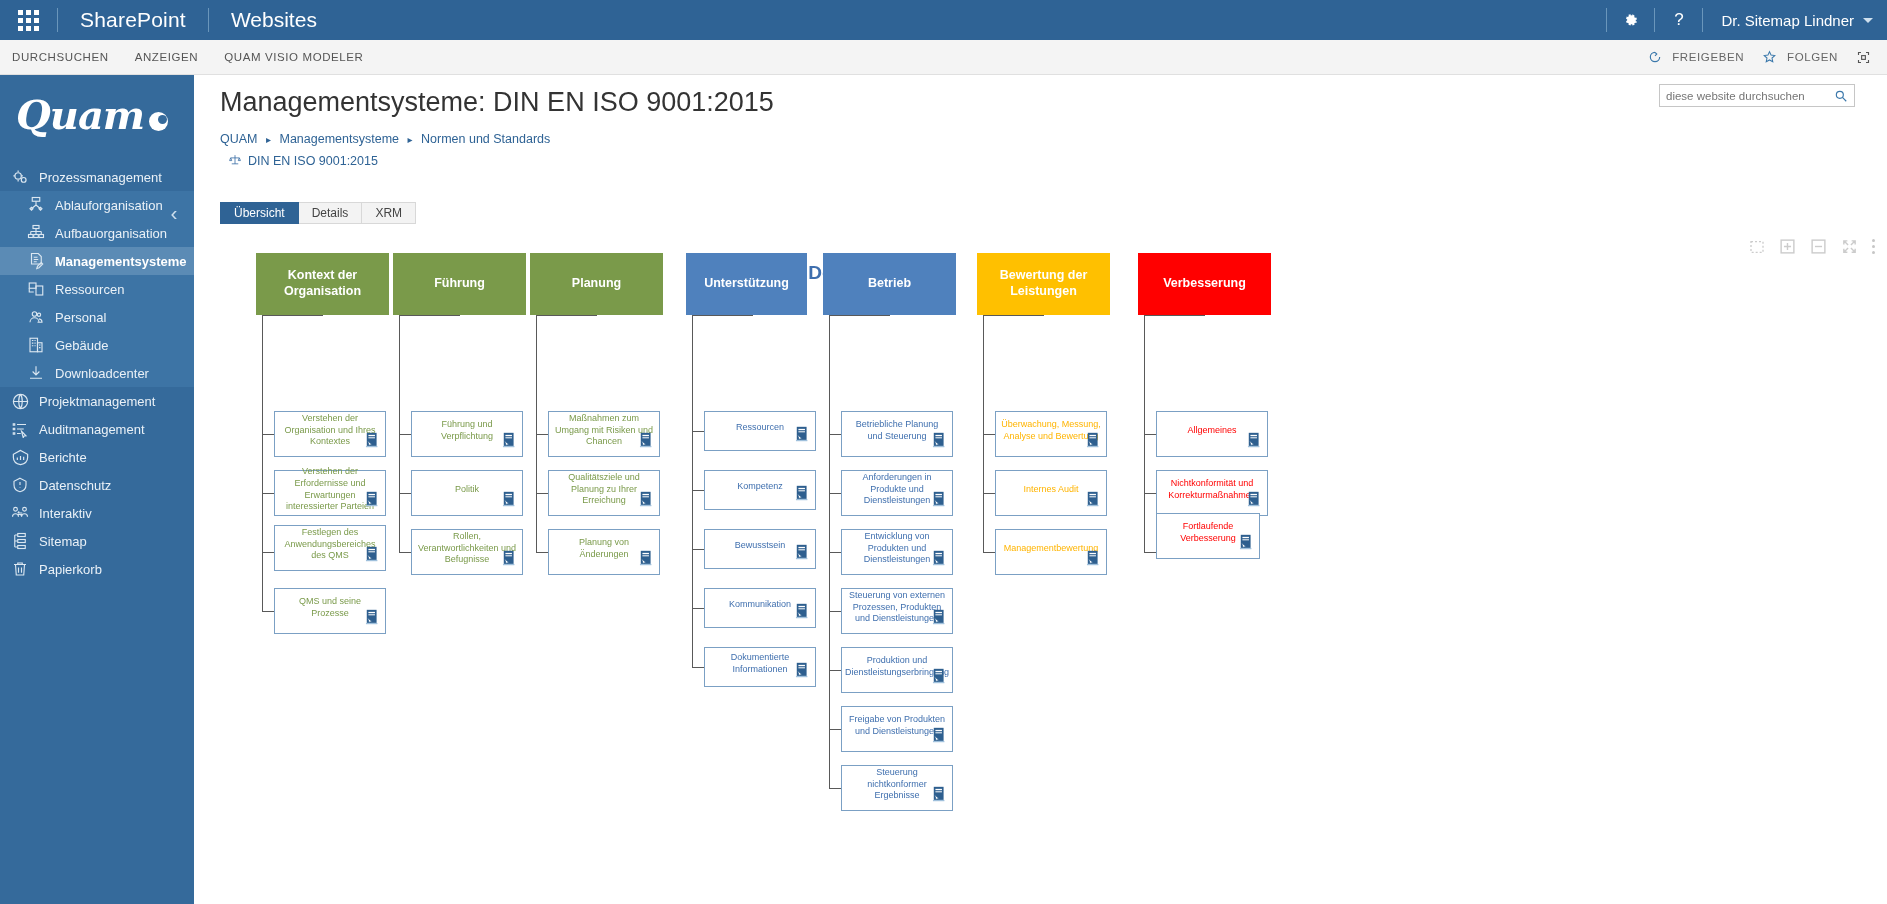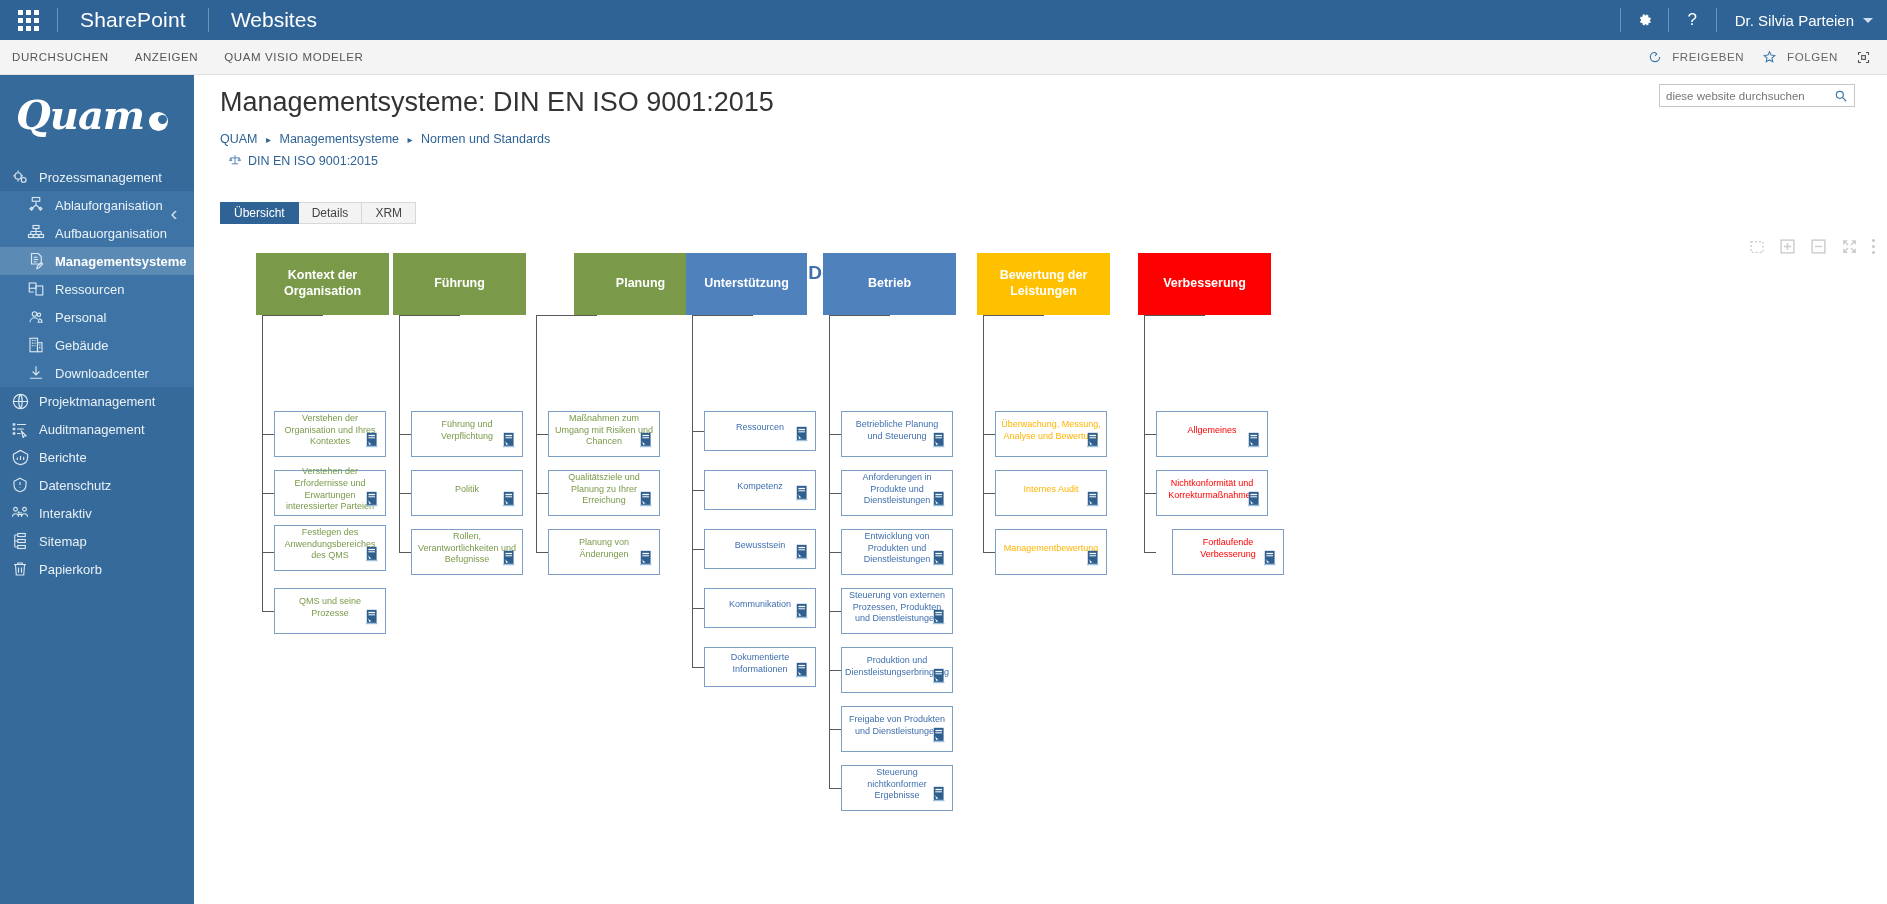--- a/index.html
+++ b/index.html
@@ -208,21 +208,21 @@
   <div class="sb-btn">
     <svg width="19" height="19" viewBox="0 0 24 24" fill="#fff">
         <path d="M12 8a4 4 0 100 8 4 4 0 000-8zm0 6.2A2.2 2.2 0 1112 9.8a2.2 2.2 0 010 4.4z"></path>
         <path d="M20.2 13.3l-1.6-.5.1-.8-.1-.8 1.6-.5-.8-2.6-1.6.5a6.9 6.9 0 00-1.1-1.1l.5-1.6L14.6 4l-.5 1.6-.8-.1-.8.1L12 4l-2.6.8.5 1.6c-.4.3-.8.7-1.1 1.1l-1.6-.5L6.4 10l1.6.5-.1.8.1.8-1.6.5.8 2.6 1.6-.5c.3.4.7.8 1.1 1.1l-.5 1.6 2.6.8.5-1.6.8.1.8-.1.5 1.6 2.6-.8-.5-1.6c.4-.3.8-.7 1.1-1.1l1.6.5.8-2.6z"></path>
       </svg>
   </div>
   <div class="vsep"></div>
   <div class="sb-btn">?</div>
   <div class="vsep"></div>
   <div class="sb-user">
-    <span>Dr. Silvia Parteien</span>
+    <span>Dr. Sitemap Lindner</span>
     <span class="caret-dn"></span>
   </div>
 </div>
 
 <div class="ribbon">
   <div class="rb-tabs">
     <div class="rb-tab">DURCHSUCHEN</div>
     <div class="rb-tab">ANZEIGEN</div>
     <div class="rb-tab">QUAM VISIO MODELER</div>
   </div>
@@ -566,21 +566,21 @@
   <rect x="3" y="1" width="12" height="16" fill="#2e5f8f"></rect>
   <rect x="5" y="3.5" width="8" height="1.6" fill="#ffffff"></rect>
   <rect x="5" y="6.5" width="8" height="1.2" fill="#ffffff"></rect>
   <rect x="2" y="17" width="14" height="1.6" fill="#9fc0dc"></rect>
   <path d="M4 11 L9 15 L6 16.5 Z" fill="#ffffff" stroke="#2e5f8f" stroke-width="0.8"></path>
 </svg></span>
       </div>
       <div class="connector" style="left: 205px; top: 327px; width: 12px; height: 1px;"></div>
       <div class="connector" style="left: 205px; top: 90px; width: 1px; height: 237px;"></div>
       <div class="connector" style="left: 205px; top: 90px; width: 60.5px; height: 1px;"></div>
-      <div class="headbox" style="left: 336px; width: 133px; background: rgb(122, 154, 74); margin-left: 44px;">Planung</div>
+      <div class="headbox" style="left: 336px; width: 133px; background: rgb(122, 154, 74);">Planung</div>
       <div class="childbox" style="left: 354px; top: 186px; width: 112px; height: 46px; color: rgb(122, 154, 74);">
         <span class="shadow"></span>
         <span>Maßnahmen zum Umgang mit Risiken und Chancen</span>
         <span class="doc-ico"><svg width="17" height="18" viewBox="0 0 20 22">
   <rect x="3" y="1" width="12" height="16" fill="#2e5f8f"></rect>
   <rect x="5" y="3.5" width="8" height="1.6" fill="#ffffff"></rect>
   <rect x="5" y="6.5" width="8" height="1.2" fill="#ffffff"></rect>
   <rect x="2" y="17" width="14" height="1.6" fill="#9fc0dc"></rect>
   <path d="M4 11 L9 15 L6 16.5 Z" fill="#ffffff" stroke="#2e5f8f" stroke-width="0.8"></path>
 </svg></span>
@@ -822,21 +822,21 @@
         <span>Nichtkonformität und Korrekturmaßnahmen</span>
         <span class="doc-ico"><svg width="17" height="18" viewBox="0 0 20 22">
   <rect x="3" y="1" width="12" height="16" fill="#2e5f8f"></rect>
   <rect x="5" y="3.5" width="8" height="1.6" fill="#ffffff"></rect>
   <rect x="5" y="6.5" width="8" height="1.2" fill="#ffffff"></rect>
   <rect x="2" y="17" width="14" height="1.6" fill="#9fc0dc"></rect>
   <path d="M4 11 L9 15 L6 16.5 Z" fill="#ffffff" stroke="#2e5f8f" stroke-width="0.8"></path>
 </svg></span>
       </div>
       <div class="connector" style="left: 950px; top: 268px; width: 12px; height: 1px;"></div>
-      <div class="childbox" style="left: 962px; top: 304px; width: 112px; height: 46px; color: rgb(255, 0, 0); margin-left: 16px;">
+      <div class="childbox" style="left: 962px; top: 288px; width: 104px; height: 46px; color: rgb(255, 0, 0);">
         <span class="shadow"></span>
         <span>Fortlaufende Verbesserung</span>
         <span class="doc-ico"><svg width="17" height="18" viewBox="0 0 20 22">
   <rect x="3" y="1" width="12" height="16" fill="#2e5f8f"></rect>
   <rect x="5" y="3.5" width="8" height="1.6" fill="#ffffff"></rect>
   <rect x="5" y="6.5" width="8" height="1.2" fill="#ffffff"></rect>
   <rect x="2" y="17" width="14" height="1.6" fill="#9fc0dc"></rect>
   <path d="M4 11 L9 15 L6 16.5 Z" fill="#ffffff" stroke="#2e5f8f" stroke-width="0.8"></path>
 </svg></span>
       </div>

